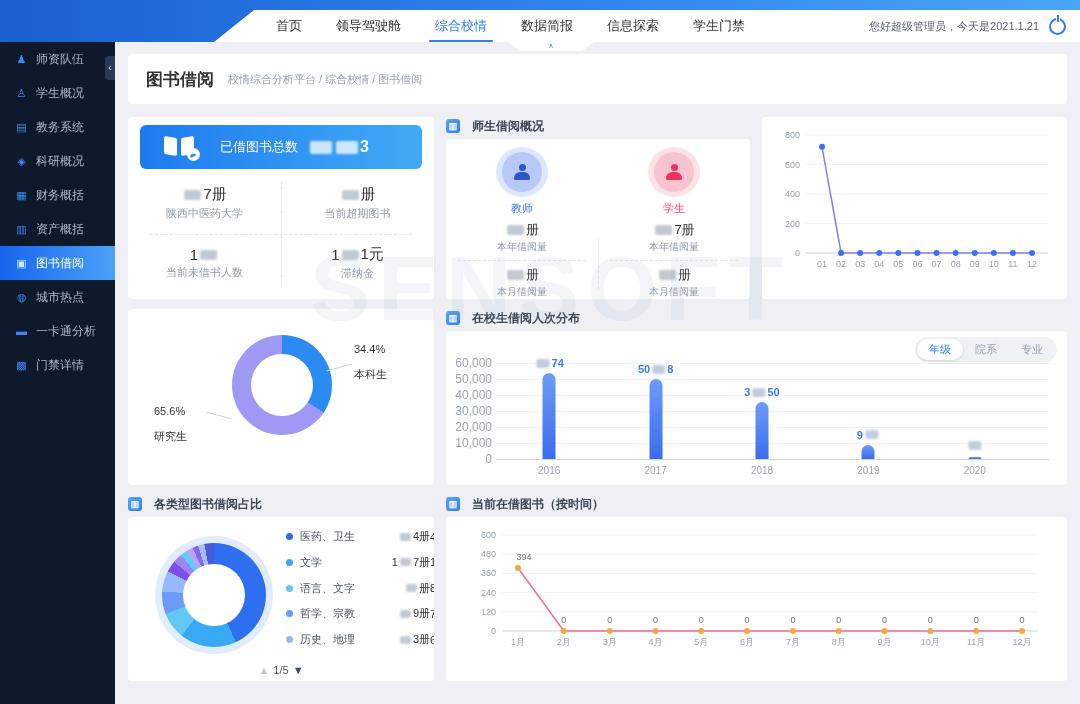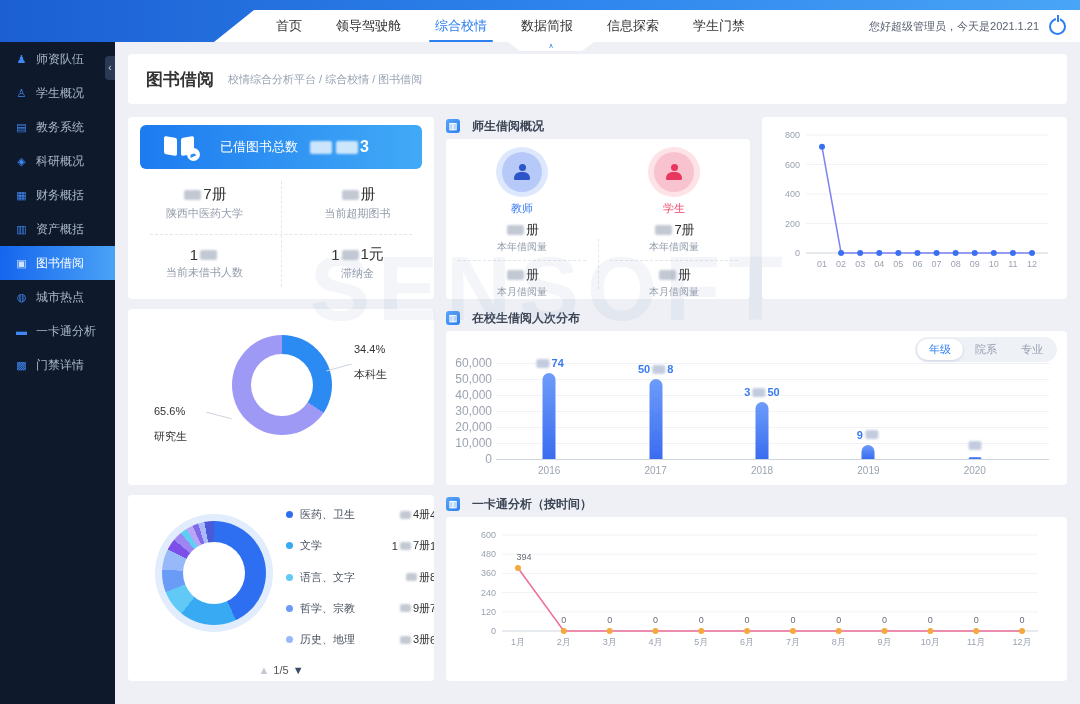--- a/index.html
+++ b/index.html
@@ -418,20 +418,24 @@
               <div class="bar-label" style="left: 528.8px; top: 109.92px;">
                 <span class="censor"></span>
               </div>
             </div>
         </div>
       </section>
     </div>
 
     <div class="row row3">
       <section class="sec w-a">
+        <div class="sec-head">
+          <span class="chip"></span>
+          <span>各类型图书借阅占比</span>
+        </div>
         <div class="card">
           <div class="donut" id="donut2" style="background: conic-gradient(rgb(46, 110, 240) 0%, rgb(46, 110, 240) 43.04%, rgb(56, 169, 243) 43.04%, rgb(56, 169, 243) 60.81%, rgb(98, 201, 246) 60.81%, rgb(98, 201, 246) 68.99%, rgb(106, 155, 246) 68.99%, rgb(106, 155, 246) 76.06%, rgb(151, 185, 249) 76.06%, rgb(151, 185, 249) 82.5%, rgb(124, 80, 232) 82.5%, rgb(124, 80, 232) 86%, rgb(157, 134, 242) 86%, rgb(157, 134, 242) 89%, rgb(91, 208, 245) 89%, rgb(91, 208, 245) 91%, rgb(183, 166, 245) 91%, rgb(183, 166, 245) 93.2%, rgb(132, 104, 236) 93.2%, rgb(132, 104, 236) 95%, rgb(170, 185, 249) 95%, rgb(170, 185, 249) 97%, rgb(74, 91, 216) 97%, rgb(74, 91, 216) 100%);"></div>
           <div class="legend" id="legendF">
               <div class="lg-row">
                 <span class="lg-dot" style="background: rgb(46, 110, 240);"></span>
                 <span class="lg-name">医药、卫生</span>
                 <span class="lg-count">
                   <span class="censor small"></span>
                   <span>4册</span>
                 </span>
@@ -477,21 +481,21 @@
             </div>
           <div class="pager">
             <span class="pg-up">▲</span><span>1/5</span><span class="pg-down">▼</span>
           </div>
         </div>
       </section>
 
       <section class="sec" style="flex:1">
         <div class="sec-head">
           <span class="chip"></span>
-          <span>一卡通分析（按时间）</span>
+          <span>当前在借图书（按时间）</span>
         </div>
         <div class="card">
           <div class="chart-box" id="chartTime"><svg width="600" height="130">
                 <line x1="48" y1="14" x2="584" y2="14" stroke="#f0f2f6"></line>
                 <text x="42" y="17" text-anchor="end" fill="#9aa3b0" font-size="9">600</text>
                 <line x1="48" y1="33.199999999999996" x2="584" y2="33.199999999999996" stroke="#f0f2f6"></line>
                 <text x="42" y="36.199999999999996" text-anchor="end" fill="#9aa3b0" font-size="9">480</text>
                 <line x1="48" y1="52.400000000000006" x2="584" y2="52.400000000000006" stroke="#f0f2f6"></line>
                 <text x="42" y="55.400000000000006" text-anchor="end" fill="#9aa3b0" font-size="9">360</text>
                 <line x1="48" y1="71.6" x2="584" y2="71.6" stroke="#f0f2f6"></line>

